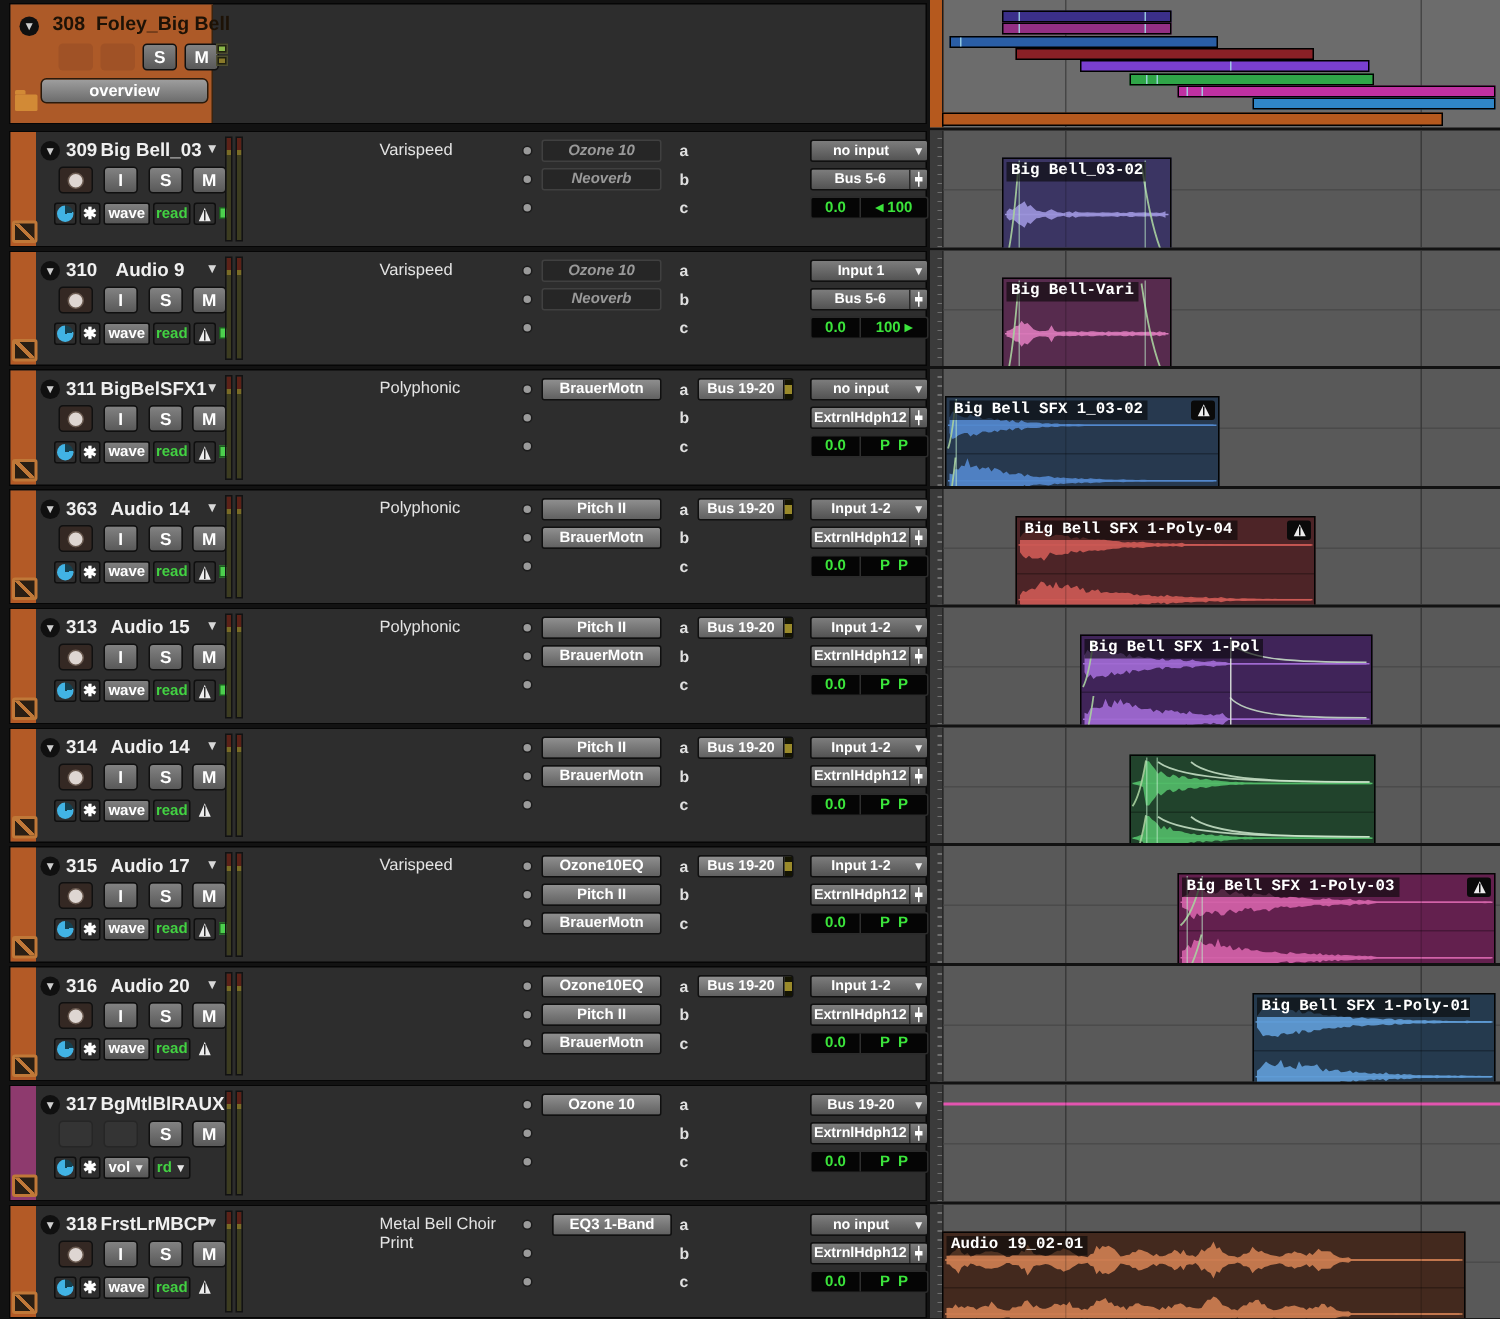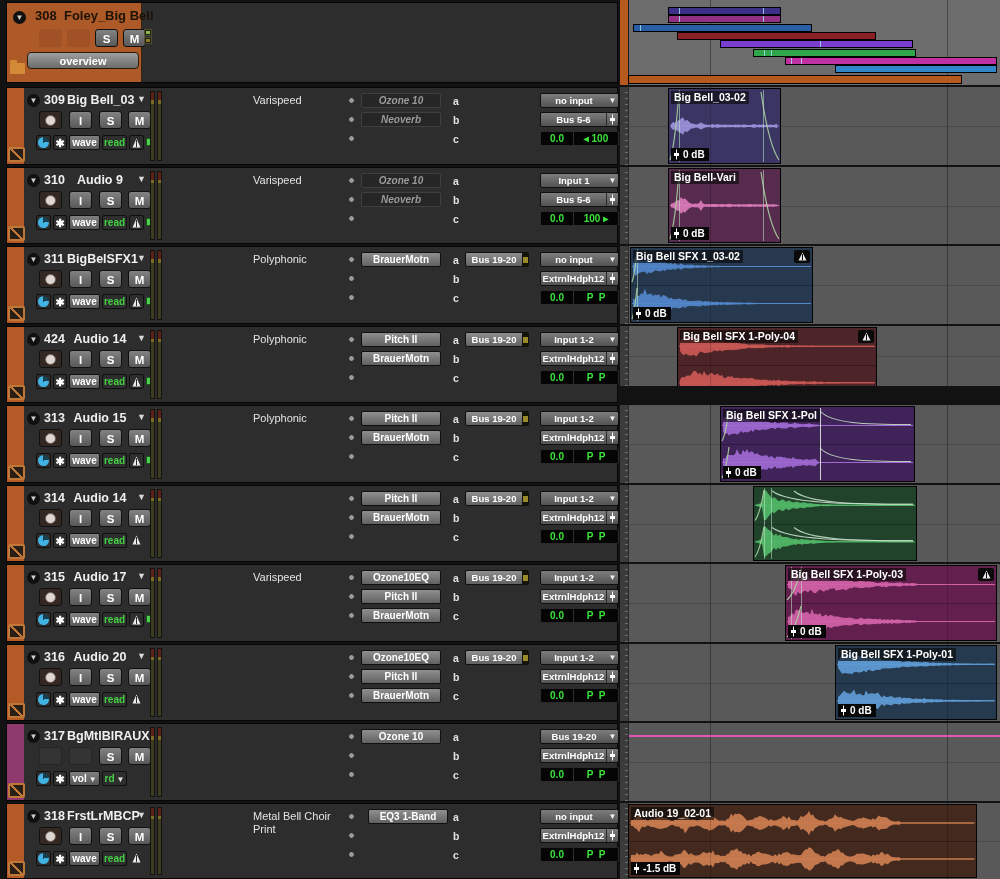--- a/index.html
+++ b/index.html
@@ -75,21 +75,21 @@
   .ruler i{position:absolute;right:0;top:0;bottom:0;width:3px;
            background:repeating-linear-gradient(180deg,transparent 0 5px,#6e6e6e 5px 6px);}
   .midline{position:absolute;left:9px;right:0;top:50%;height:1px;background:#4b4b4b;}
   .grid{position:absolute;top:0;bottom:0;width:1px;background:#464646;}
   .gridover{position:absolute;top:0;bottom:0;width:1px;background:rgba(0,0,0,0.17);z-index:5;}
   .autoline{position:absolute;left:9px;right:0;height:2px;z-index:2;}
   .fstrip{position:absolute;left:0;top:0;bottom:0;width:8px;background:#b5591e;border-right:1px solid #1a1a1a;}
   .obar{position:absolute;border:1px solid #000;box-sizing:border-box;z-index:2;}
   .obar i{position:absolute;top:0;bottom:0;width:1px;background:rgba(165,220,235,0.85);}
   
-  .clip{position:absolute;top:1px;border:1px solid #040404;box-sizing:border-box;z-index:3;}
+  .clip{position:absolute;top:18px;border:1px solid #040404;box-sizing:border-box;z-index:3;font-family:Liberation Mono, monospace;}
   .cliptitle{position:absolute;left:2px;top:2px;max-width:calc(100% - 24px);background:rgba(8,8,8,0.62);
              color:#fff;font-size:10.5px;font-weight:bold;line-height:13px;padding:0 3px;white-space:nowrap;overflow:hidden;z-index:4;}
   .gainbadge{position:absolute;left:2px;bottom:2px;background:#070707;color:#fff;font-size:10px;font-weight:bold;
              line-height:13px;padding:0 4px 0 2px;display:flex;align-items:center;gap:3px;z-index:4;}
   .metbadge{position:absolute;right:2px;top:2px;width:16px;height:13px;background:#0a0a0a;border-radius:2px;
             display:flex;align-items:center;justify-content:center;z-index:4;}
   .chdiv{position:absolute;left:0;right:0;top:50%;height:1px;background:rgba(0,0,0,0.28);}
   .csep{position:absolute;top:1px;bottom:1px;width:1px;background:rgba(190,235,200,0.55);z-index:3;}
   .warp{position:absolute;top:1px;bottom:1px;width:1px;background:rgba(222,230,222,0.9);z-index:3;}
 </style>
@@ -480,21 +480,21 @@
         </div>
       </div>
       <div class="gridover" style="left: 90px;"></div>
       <div class="gridover" style="left: 327px;"></div>
     </div>
     <div class="trow" style="top: 326px; height: 77px;">
       <div class="strip" style="background: rgb(179, 90, 38);">
         <div class="clipind"></div>
       </div>
       <div class="disc">▼</div>
-      <span class="tnum">424</span>
+      <span class="tnum">363</span>
       <span class="tname">Audio 14</span>
       <span class="tarrow">▼</span>
       <div class="btn rec" style="left:32px;"><span class="reccirc"></span></div>
       <div class="btn" style="left:62px;">I</div>
 
       <div class="btn" style="left:92px;">S</div>
       <div class="btn" style="left:121px;">M</div>
       <div class="sbtn" style="left:29px;width:15px;"><span class="clockg"></span></div>
       <div class="sbtn" style="left:46px;width:14px;font-size:11px;">✱</div>
       <div class="sbtn grad" style="left:62px;width:31px;"><span>wave</span></div>
@@ -556,21 +556,21 @@
             <rect x="1" y="4" width="5" height="3" fill="#fff"></rect>
           </svg>
         </span>
       </div>
       <div class="iovol" style="top:43px;">
         <span class="v">0.0</span>
         <span class="dv"></span>
         <span class="p">P  P</span>
       </div>
     </div>
-    <div class="lane" style="top: 326px; height: 60px;">
+    <div class="lane" style="top: 326px; height: 77px;">
       <div class="ruler">
         <i></i>
       </div>
       <div class="midline"></div>
       <div class="grid" style="left:90px;"></div>
       <div class="grid" style="left:327px;"></div>
     <div class="clip" style="left: 57px; width: 200px; height: 75px; background: rgb(77, 36, 39);">
         <svg width="198" height="73" style="position:absolute;left:0;top:0;z-index:2;">
           <path d="M2,13.4 L4,10.6 L6,9.2 L8,11.0 L10,9.2 L12,9.1 L14,9.1 L16,9.9 L18,7.7 L20,10.2 L22,13.1 L24,12.4 L26,11.5 L28,11.6 L30,11.7 L32,12.3 L34,12.2 L36,14.2 L38,13.5 L40,13.2 L42,14.5 L44,13.1 L46,13.9 L48,14.5 L50,14.4 L52,14.6 L54,14.2 L56,14.7 L58,14.5 L60,15.1 L62,15.3 L64,15.7 L66,15.6 L68,15.9 L70,16.5 L72,16.7 L74,16.3 L76,16.6 L78,16.2 L80,16.6 L82,16.4 L84,16.2 L86,16.6 L88,16.9 L90,17.0 L92,17.3 L94,16.9 L96,17.3 L98,17.2 L100,17.2 L102,17.5 L104,17.1 L106,17.5 L108,17.2 L110,16.8 L112,17.6 L114,17.6 L116,17.6 L118,17.7 L120,17.6 L122,17.6 L124,17.6 L126,17.8 L128,17.6 L130,17.7 L132,17.8 L134,17.6 L136,17.7 L138,17.8 L140,17.8 L142,17.8 L144,17.8 L146,17.8 L148,17.8 L150,17.8 L152,17.8 L154,17.8 L156,17.8 L158,17.8 L160,17.8 L162,17.8 L164,17.8 L166,17.8 L168,17.8 L170,17.8 L172,17.8 L174,17.8 L176,17.8 L178,17.8 L180,17.8 L182,17.8 L184,17.8 L186,17.8 L188,17.8 L190,17.8 L192,17.8 L194,17.8 L196,17.8 L196,18.8 L194,18.8 L192,18.8 L190,18.8 L188,18.8 L186,18.8 L184,18.8 L182,18.8 L180,18.8 L178,18.8 L176,18.8 L174,18.8 L172,18.8 L170,18.8 L168,18.8 L166,18.8 L164,18.8 L162,18.8 L160,18.8 L158,18.8 L156,18.8 L154,18.8 L152,18.8 L150,18.8 L148,18.8 L146,18.8 L144,18.8 L142,18.8 L140,18.8 L138,18.8 L136,18.8 L134,18.9 L132,18.8 L130,18.8 L128,18.9 L126,18.8 L124,18.9 L122,18.9 L120,18.9 L118,18.8 L116,18.9 L114,18.9 L112,18.9 L110,19.7 L108,19.3 L106,19.0 L104,19.4 L102,19.0 L100,19.3 L98,19.3 L96,19.2 L94,19.6 L92,19.2 L90,19.5 L88,19.6 L86,19.9 L84,20.3 L82,20.1 L80,19.9 L78,20.3 L76,19.9 L74,20.2 L72,19.8 L70,20.0 L68,20.6 L66,20.9 L64,20.8 L62,21.2 L60,21.4 L58,22.0 L56,21.8 L54,22.3 L52,21.9 L50,22.1 L48,22.0 L46,22.6 L44,23.4 L42,22.0 L40,23.3 L38,23.0 L36,22.3 L34,24.3 L32,24.2 L30,24.8 L28,24.9 L26,25.0 L24,24.1 L22,23.4 L20,26.3 L18,28.8 L16,26.6 L14,27.4 L12,27.4 L10,27.3 L8,25.5 L6,27.3 L4,25.9 L2,23.1 Z" fill="#cc5a55" fill-opacity="0.92"></path>
           <rect x="1" y="17.8" width="196" height="1" fill="#cc5a55"></rect>

